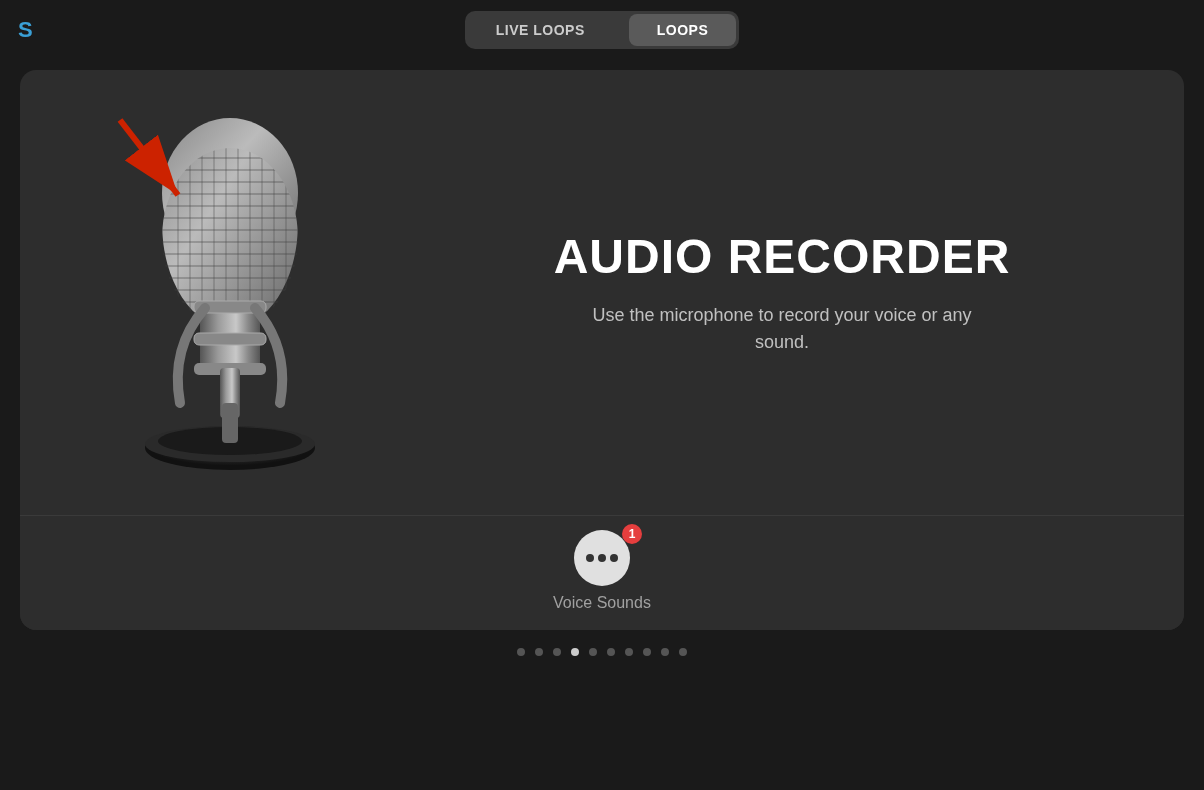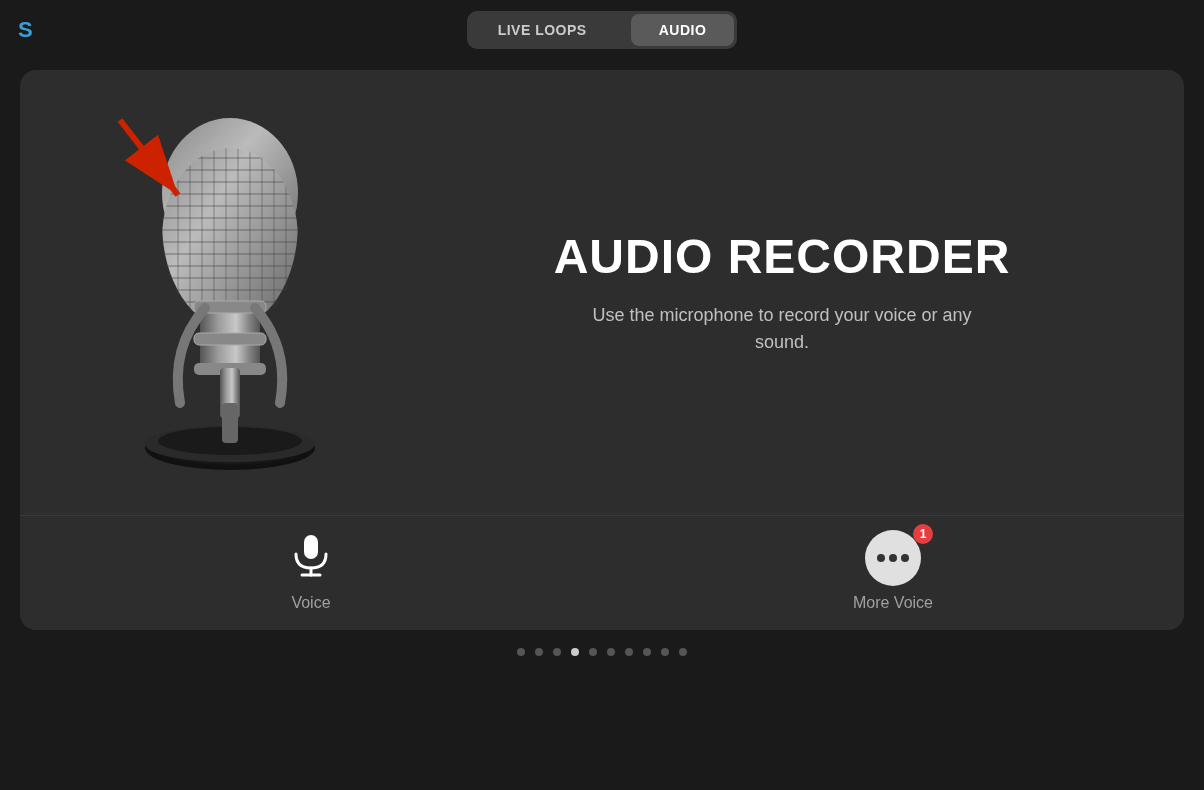--- a/index.html
+++ b/index.html
@@ -231,21 +231,21 @@
       height: 50px;
     }
   </style>
 </head>
 <body>
 
 <div class="top-bar">
   <span class="app-initial">S</span>
   <div class="tab-group">
     <button class="tab-btn">LIVE LOOPS</button>
-    <button class="tab-btn active">AUDIO</button>
+    <button class="tab-btn active">LOOPS</button>
   </div>
 </div>
 
 <div class="arrow-container">
   <svg class="red-arrow" viewBox="0 0 110 110" xmlns="http://www.w3.org/2000/svg">
 
     <defs>
       <marker id="arrowhead" markerWidth="10" markerHeight="7" refX="10" refY="3.5" orient="auto">
         <polygon points="0 0, 10 3.5, 0 7" fill="#cc2200"></polygon>
       </marker>
@@ -346,49 +346,34 @@
     </div>
 
     <div class="info-section">
       <h1 class="audio-recorder-title">AUDIO RECORDER</h1>
       <p class="audio-recorder-desc">Use the microphone to record your voice or any sound.</p>
     </div>
   </div>
 
   <div class="bottom-tabs">
 
-    <div class="bottom-tab">
-      <div class="bottom-tab-icon voice-icon">
-        <svg viewBox="0 0 50 50" xmlns="http://www.w3.org/2000/svg" fill="white">
-
-          <rect x="18" y="5" width="14" height="24" rx="7" fill="white"></rect>
-
-          <path d="M10 24 Q10 38 25 38 Q40 38 40 24" stroke="white" stroke-width="3" fill="none" stroke-linecap="round"></path>
-
-          <line x1="25" y1="38" x2="25" y2="45" stroke="white" stroke-width="3" stroke-linecap="round"></line>
-
-          <line x1="16" y1="45" x2="34" y2="45" stroke="white" stroke-width="3" stroke-linecap="round"></line>
-        </svg>
-      </div>
-      <span class="bottom-tab-label">Voice</span>
-    </div>
 
 
     <div class="bottom-tab">
       <div class="bottom-tab-icon">
         <div class="more-sounds-icon">
           <div class="dots-group">
             <div class="d"></div>
             <div class="d"></div>
             <div class="d"></div>
           </div>
           <span class="badge">1</span>
         </div>
       </div>
-      <span class="bottom-tab-label">More Voice</span>
+      <span class="bottom-tab-label">Voice Sounds</span>
     </div>
   </div>
 </div>
 
 <div class="dots-row">
   <div class="dot"></div>
   <div class="dot"></div>
   <div class="dot"></div>
   <div class="dot active"></div>
   <div class="dot"></div>

